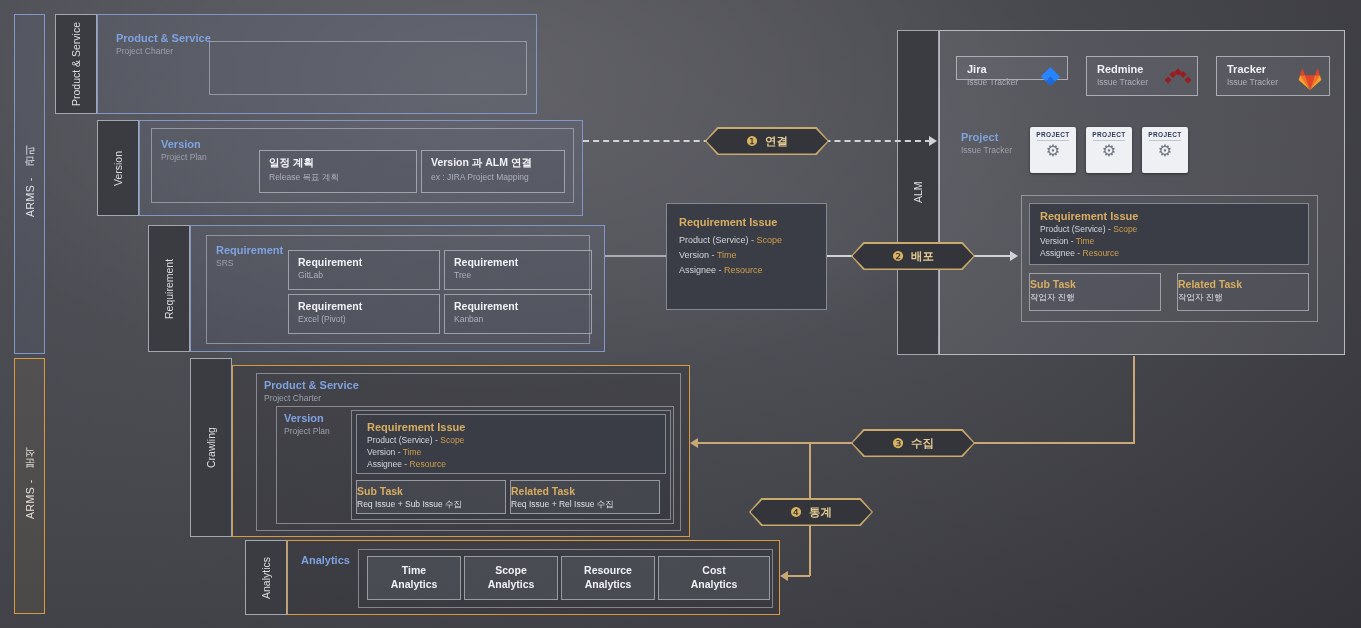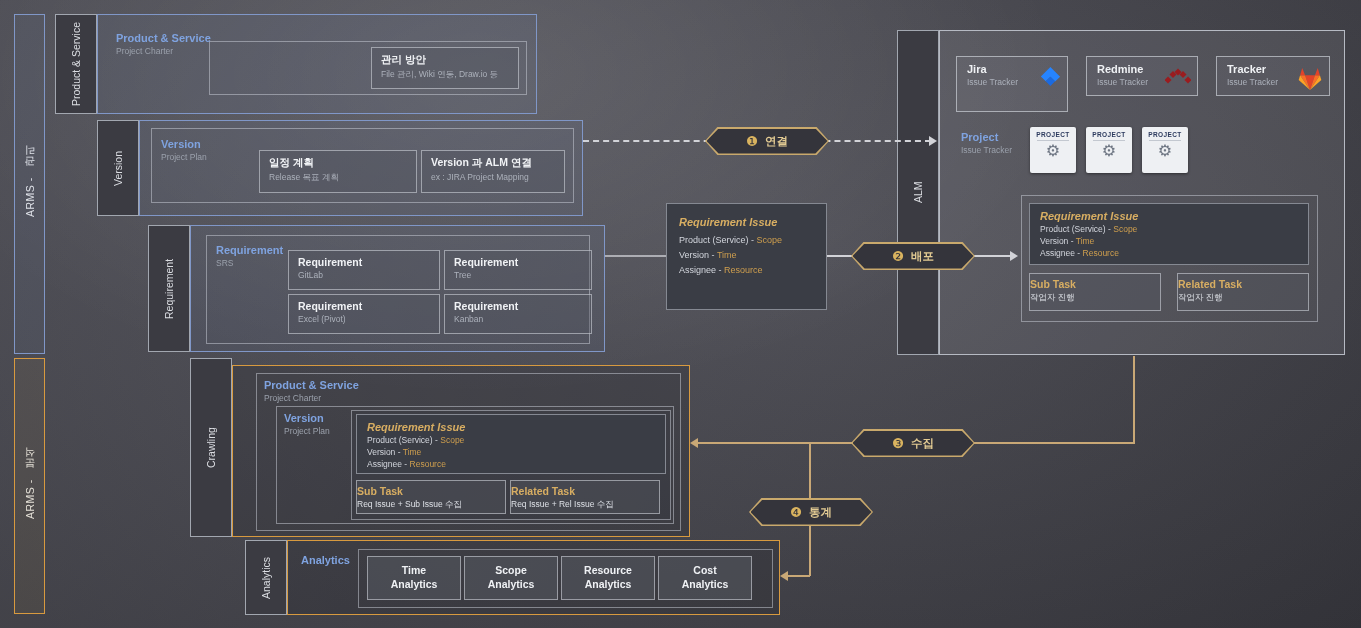--- a/index.html
+++ b/index.html
@@ -28,21 +28,21 @@
   .lightbox { border:1px solid rgba(205,210,220,0.5); }
 
   .plabel-t { font-size:11px; font-weight:bold; color:#7fa3e0; }
   .plabel-s { font-size:8.5px; color:#9ba1ac; margin-top:2px; }
 
   .itembox { border:1px solid rgba(218,222,230,0.55); background:rgba(82,85,94,0.38); padding:5px 9px; }
   .itembox .t { font-size:10.5px; font-weight:bold; color:#f0f2f5; }
   .itembox .s { font-size:8.5px; color:#acb1bb; margin-top:2px; }
 
   .darkcard { background:#3a3d45; border:1px solid rgba(195,200,210,0.55); }
-  .darkcard .t { font-size:11px; font-weight:bold; color:#d8ae62;font-style:italic; }
+  .darkcard .t { font-size:11px; font-weight:bold; color:#d8ae62; }
   .darkcard .ln { font-size:9px; color:#d3d6dd; }
   .darkcard .ln .v { color:#cf9f4e; }
 
   .taskbox { border:1px solid rgba(218,222,230,0.55); background:rgba(82,85,94,0.45); padding:4px 0; }
   .taskbox .t { font-size:10.5px; font-weight:bold; color:#d8ae62; }
   .taskbox .s { font-size:8.5px; color:#dde0e6; margin-top:2px; }
 
   .alm-panel { background:rgba(215,219,229,0.10); border:1px solid #b6bac3; }
   .tracker { border:1px solid rgba(222,226,234,0.6); background:rgba(240,242,248,0.05); padding:6px 10px; }
   .tracker .t { font-size:11px; font-weight:bold; color:#f0f2f5; }
@@ -85,24 +85,20 @@
   <div class="abs rail blue" style="left:14px;top:14px;width:31px;height:340px">ARMS - 관리</div>
   <div class="abs rail orange" style="left:14px;top:358px;width:31px;height:256px">ARMS - 분석</div>
 
   <div class="abs vtab" style="left:55px;top:14px;width:42px;height:100px">Product &amp; Service</div>
   <div class="abs bluebox" style="left:97px;top:14px;width:440px;height:100px">
     <div class="abs" style="left:18px;top:17px">
       <div class="plabel-t">Product &amp; Service</div>
       <div class="plabel-s">Project Charter</div>
     </div>
     <div class="abs lightbox" style="left:111px;top:26px;width:318px;height:54px"></div>
-    <div class="abs itembox" style="left:273px;top:32px;width:148px;height:42px">
-      <div class="t">관리 방안</div>
-      <div class="s">File 관리, Wiki 연동, Draw.io 등</div>
-    </div>
   </div>
 
   <div class="abs vtab" style="left:97px;top:120px;width:42px;height:96px">Version</div>
   <div class="abs bluebox" style="left:139px;top:120px;width:444px;height:96px">
     <div class="abs lightbox" style="left:11px;top:7px;width:423px;height:75px"></div>
     <div class="abs" style="left:21px;top:17px">
       <div class="plabel-t">Version</div>
       <div class="plabel-s">Project Plan</div>
     </div>
     <div class="abs itembox" style="left:281px;top:29px;width:144px;height:43px">
@@ -152,21 +148,21 @@
     </div>
     <div class="ln" style="margin-top:5px">
       <span>Assignee -</span>
       <span class="v">Resource</span>
     </div>
   </div>
 
   <div class="abs vtab" style="left:897px;top:30px;width:42px;height:325px">ALM</div>
   <div class="abs alm-panel" style="left:939px;top:30px;width:406px;height:325px">
 
-    <div class="abs tracker" style="left:16px;top:25px;width:112px;height:56px">
+    <div class="abs tracker" style="left:16px;top:25px;width:112px;height:24px">
       <div class="t">Jira</div>
       <div class="s">Issue Tracker</div>
       <svg width="22" height="22" viewBox="0 0 24 24">
         <path fill="#2684FF" d="M23 11.6 12.4 1 2 11.4l5.3 5.3 5.1-5.1 5.2 5.2z"></path>
         <path fill="#1b6ae0" d="M12.4 11.6 7.3 16.7l5.1 5.1 5.2-5.2z"></path>
       </svg>
     </div>
     <div class="abs tracker" style="left:146px;top:25px;width:112px;height:40px">
       <div class="t">Redmine</div>
       <div class="s">Issue Tracker</div>
@@ -292,21 +288,21 @@
         <span>Analytics</span></div>
     </div>
     <div class="abs analytics-item" style="left:176px;top:15px;width:94px;height:44px">
       <div class="t"><span>Scope</span><br>
         <span>Analytics</span></div>
     </div>
     <div class="abs analytics-item" style="left:273px;top:15px;width:94px;height:44px">
       <div class="t"><span>Resource</span><br>
         <span>Analytics</span></div>
     </div>
-    <div class="abs analytics-item" style="left:370px;top:15px;width:94px;height:44px">
+    <div class="abs analytics-item" style="left:370px;top:15px;width:112px;height:44px">
       <div class="t"><span>Cost</span><br>
         <span>Analytics</span></div>
     </div>
   </div>
 
   <div class="abs hline dashed c-light" style="left:583px;top:140px;width:348px"></div>
   <div class="abs arr right" style="left:929px;top:136px"></div>
 
   <div class="abs hline c-light" style="left:605px;top:255px;width:61px;opacity:.7"></div>
   <div class="abs hline c-light" style="left:827px;top:255px;width:185px"></div>

